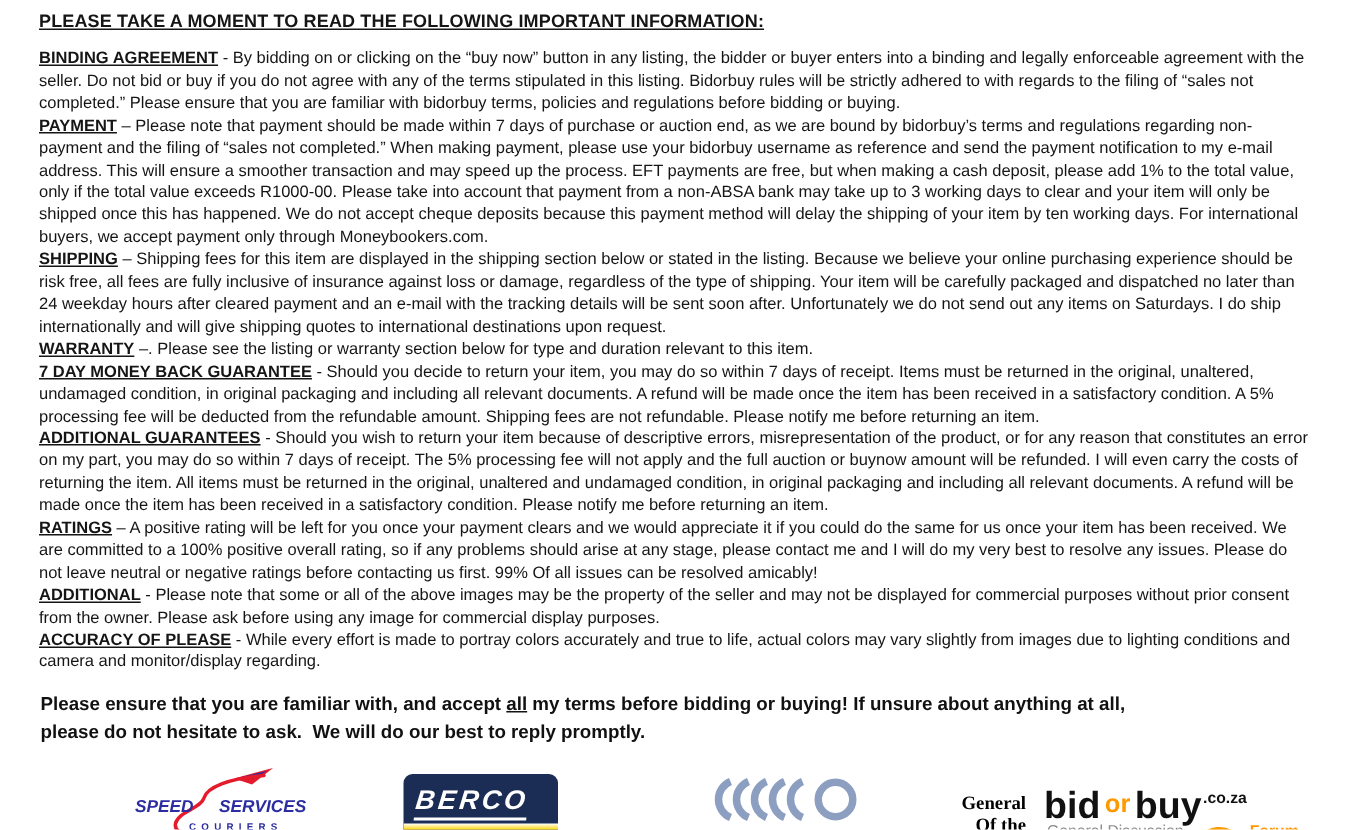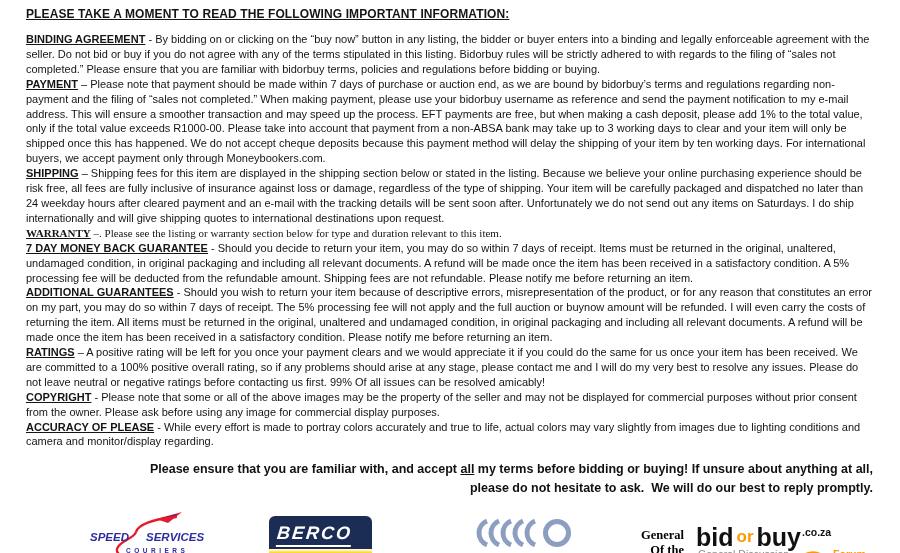--- a/index.html
+++ b/index.html
@@ -1,24 +1,24 @@
 <!DOCTYPE html>
 <html><head>
 <meta charset="utf-8">
 <style>
   html,body{margin:0;padding:0;background:#fff;}
   body{width:900px;height:553px;overflow:hidden;font-family:"Liberation Sans",sans-serif;color:#151515;}
   .doc{padding:5px 26px 0 26px;}
   .title{font-size:12px;font-weight:bold;margin:2px 0 11px 0;letter-spacing:.1px;}
   .u{text-decoration:underline;}
   .para{font-size:11px;line-height:14.9px;margin:0;}
-  .para[data-align="left"]{text-align:left;font-family:Liberation Serif, serif;}
+  .para[data-align="left"]{text-align:left;}
   .h{font-weight:bold;text-decoration:underline;}
   .closing{font-family:"Liberation Sans",sans-serif;font-weight:bold;font-size:12.5px;line-height:19px;
-           text-align:right;margin:11px auto 0 auto;max-width:846px;white-space:pre-wrap;color:#111;}
+           text-align:left;margin:11px auto 0 auto;max-width:846px;white-space:pre-wrap;color:#111;}
   .logos{position:relative;height:70px;margin-top:12px;}
   .logo{position:absolute;}
   
   .speed{left:62px;top:0;}
   
   .berco{left:243px;top:6px;width:103px;height:45px;background:#1b2c55;border-radius:6px;position:absolute;overflow:hidden;}
   .berco-name{color:#fff;font-style:italic;font-weight:bold;font-size:18px;letter-spacing:2px;
               display:inline-block;margin:7px 0 0 8px;border-bottom:2px solid #fff;padding-bottom:1px;transform:skewX(-6deg);}
   .berco-strip{position:absolute;bottom:0;left:0;right:0;height:12px;
                background:linear-gradient(180deg,#ffffff 0%,#ffd400 35%,#f7941d 65%,#cf0a0a 100%);
@@ -57,21 +57,21 @@
   <p class="para" data-align="center">
     <span class="h">7 DAY MONEY BACK GUARANTEE</span><span> - </span><span>Should you decide to return your item, you may do so within 7 days of receipt. Items must be returned in the original, unaltered, undamaged condition, in original packaging and including all relevant documents. A refund will be made once the item has been received in a satisfactory condition. A 5% processing fee will be deducted from the refundable amount. Shipping fees are not refundable. Please notify me before returning an item.</span>
   </p>
   <p class="para" data-align="center">
     <span class="h">ADDITIONAL GUARANTEES</span><span> - </span><span>Should you wish to return your item because of descriptive errors, misrepresentation of the product, or for any reason that constitutes an error on my part, you may do so within 7 days of receipt. The 5% processing fee will not apply and the full auction or buynow amount will be refunded. I will even carry the costs of returning the item. All items must be returned in the original, unaltered and undamaged condition, in original packaging and including all relevant documents. A refund will be made once the item has been received in a satisfactory condition. Please notify me before returning an item.</span>
   </p>
   <p class="para" data-align="center">
     <span class="h">RATINGS</span><span> – </span><span>A positive rating will be left for you once your payment clears and we would appreciate it if you could do the same for us once your item has been received. We are committed to a 100% positive overall rating, so if any problems should arise at any stage, please contact me and I will do my very best to resolve any issues. Please do not leave neutral or negative ratings before contacting us first. 99% Of all issues can be resolved amicably!</span>
   </p>
   <p class="para" data-align="center">
-    <span class="h">COPYRIGHT</span><span> - </span><span>Please note that some or all of the above images may be the property of the seller and may not be displayed for commercial purposes without prior consent from the owner. Please ask before using any image for commercial display purposes.</span>
+    <span class="h">ADDITIONAL</span><span> - </span><span>Please note that some or all of the above images may be the property of the seller and may not be displayed for commercial purposes without prior consent from the owner. Please ask before using any image for commercial display purposes.</span>
   </p>
   <p class="para" data-align="center">
     <span class="h">ACCURACY OF PLEASE</span><span> - </span><span>While every effort is made to portray colors accurately and true to life, actual colors may vary slightly from images due to lighting conditions and camera and monitor/display regarding.</span>
   </p>
 
   <p class="closing"><span>Please ensure that you are familiar with, and accept </span><span class="u">all</span><span> my terms before bidding or buying! If unsure about anything at all,
 please do not hesitate to ask.  We will do our best to reply promptly.</span></p>
 
   <div class="logos">
 

